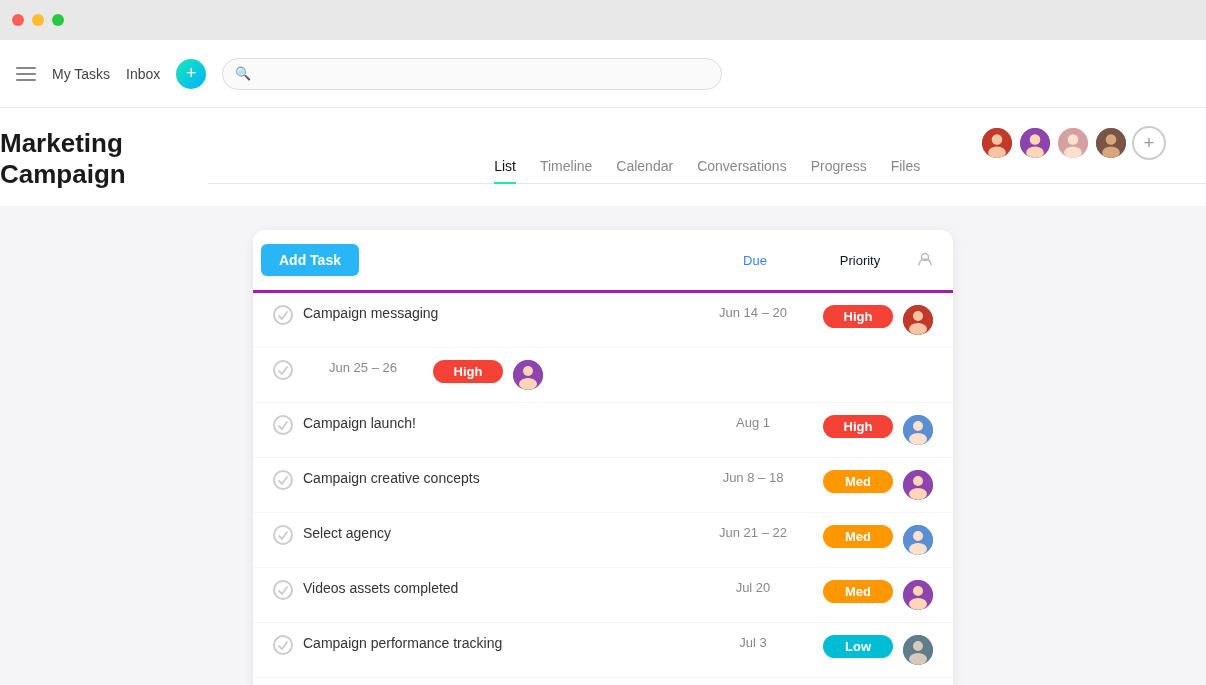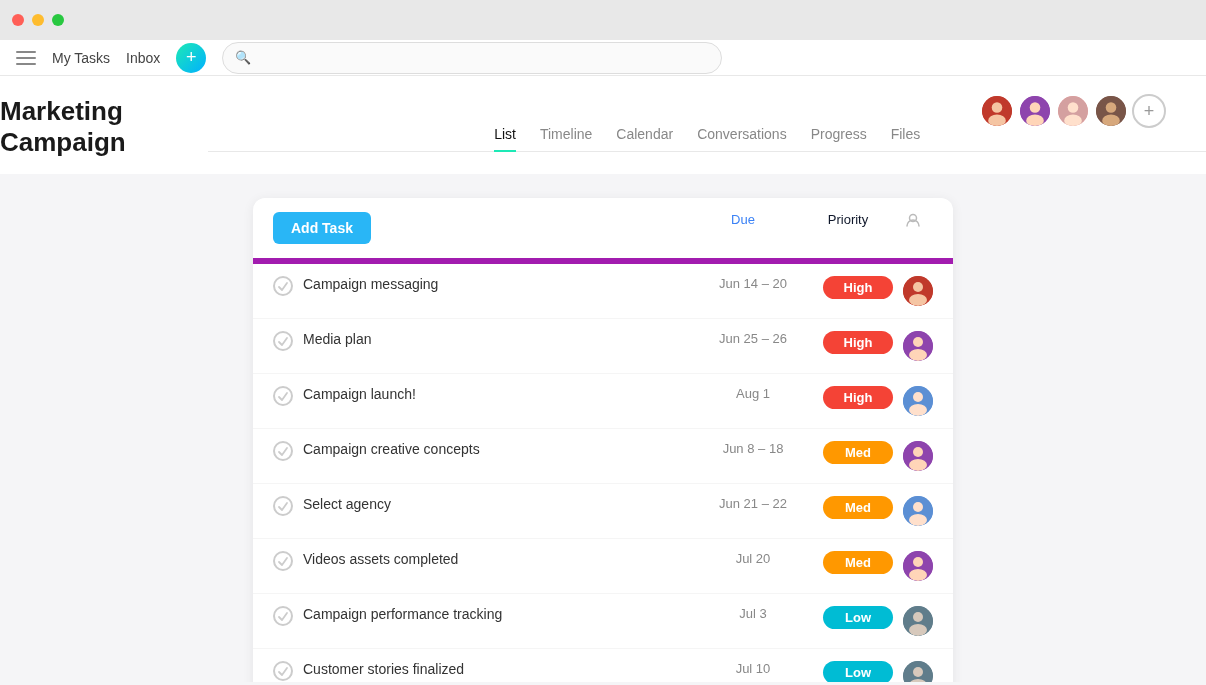--- a/index.html
+++ b/index.html
@@ -23,21 +23,21 @@
     .traffic-light {
       width: 12px; height: 12px; border-radius: 50%;
       display: inline-block;
     }
     .tl-red { background: #ff5f57; }
     .tl-yellow { background: #febc2e; }
     .tl-green { background: #28c840; }
 
     
     .top-nav {
-      height: 36px;
+      height: 68px;
       background: #fff;
       border-bottom: 1px solid #e8e8e8;
       display: flex;
       align-items: center;
       padding: 0 16px;
       gap: 16px;
     }
     .hamburger {
       width: 20px; height: 14px;
       display: flex; flex-direction: column; justify-content: space-between;
@@ -134,23 +134,23 @@
       background: #fff;
       border-radius: 12px;
       box-shadow: 0 2px 12px rgba(0,0,0,0.07);
       overflow: hidden;
       max-width: 700px;
       margin: 0 auto;
     }
 
     
     .table-header {
-      display: flex; 
-      padding: 14px 20px;
-      border-bottom: 6px solid #a21caf;
+      display: flex; align-items: center;
+      padding: 14px 8px;
+      border-bottom: 3px solid #a21caf;
     }
     .add-task-btn {
       background: #29b6f6;
       color: #fff;
       border: none;
       border-radius: 6px;
       padding: 8px 18px;
       font-size: 14px; font-weight: 600;
       cursor: pointer;
     }
@@ -312,21 +312,20 @@
         <ellipse cx="15" cy="24" rx="9" ry="6" fill="#f5c5a3"></ellipse>
       </svg>
     </div>
   </div>
         <div class="task-row">
     <div class="check-icon">
       <svg viewBox="0 0 12 12" fill="none">
         <polyline points="2,7 5,10 10,3" stroke="#ccc" stroke-width="1.8" stroke-linecap="round" stroke-linejoin="round"></polyline>
       </svg>
     </div>
-    <span class="task-name">Media plan</span>
     <span class="due-date">Jun 25 – 26</span>
     <span class="priority-badge priority-high">High</span>
     <div class="task-avatar" style="background:#8e44ad;">
       <svg width="30" height="30" viewBox="0 0 30 30">
         <circle cx="15" cy="15" r="15" fill="#8e44ad"></circle>
         <circle cx="15" cy="11" r="5" fill="#ffd5b8"></circle>
         <ellipse cx="15" cy="24" rx="9" ry="6" fill="#ffd5b8"></ellipse>
       </svg>
     </div>
   </div>

